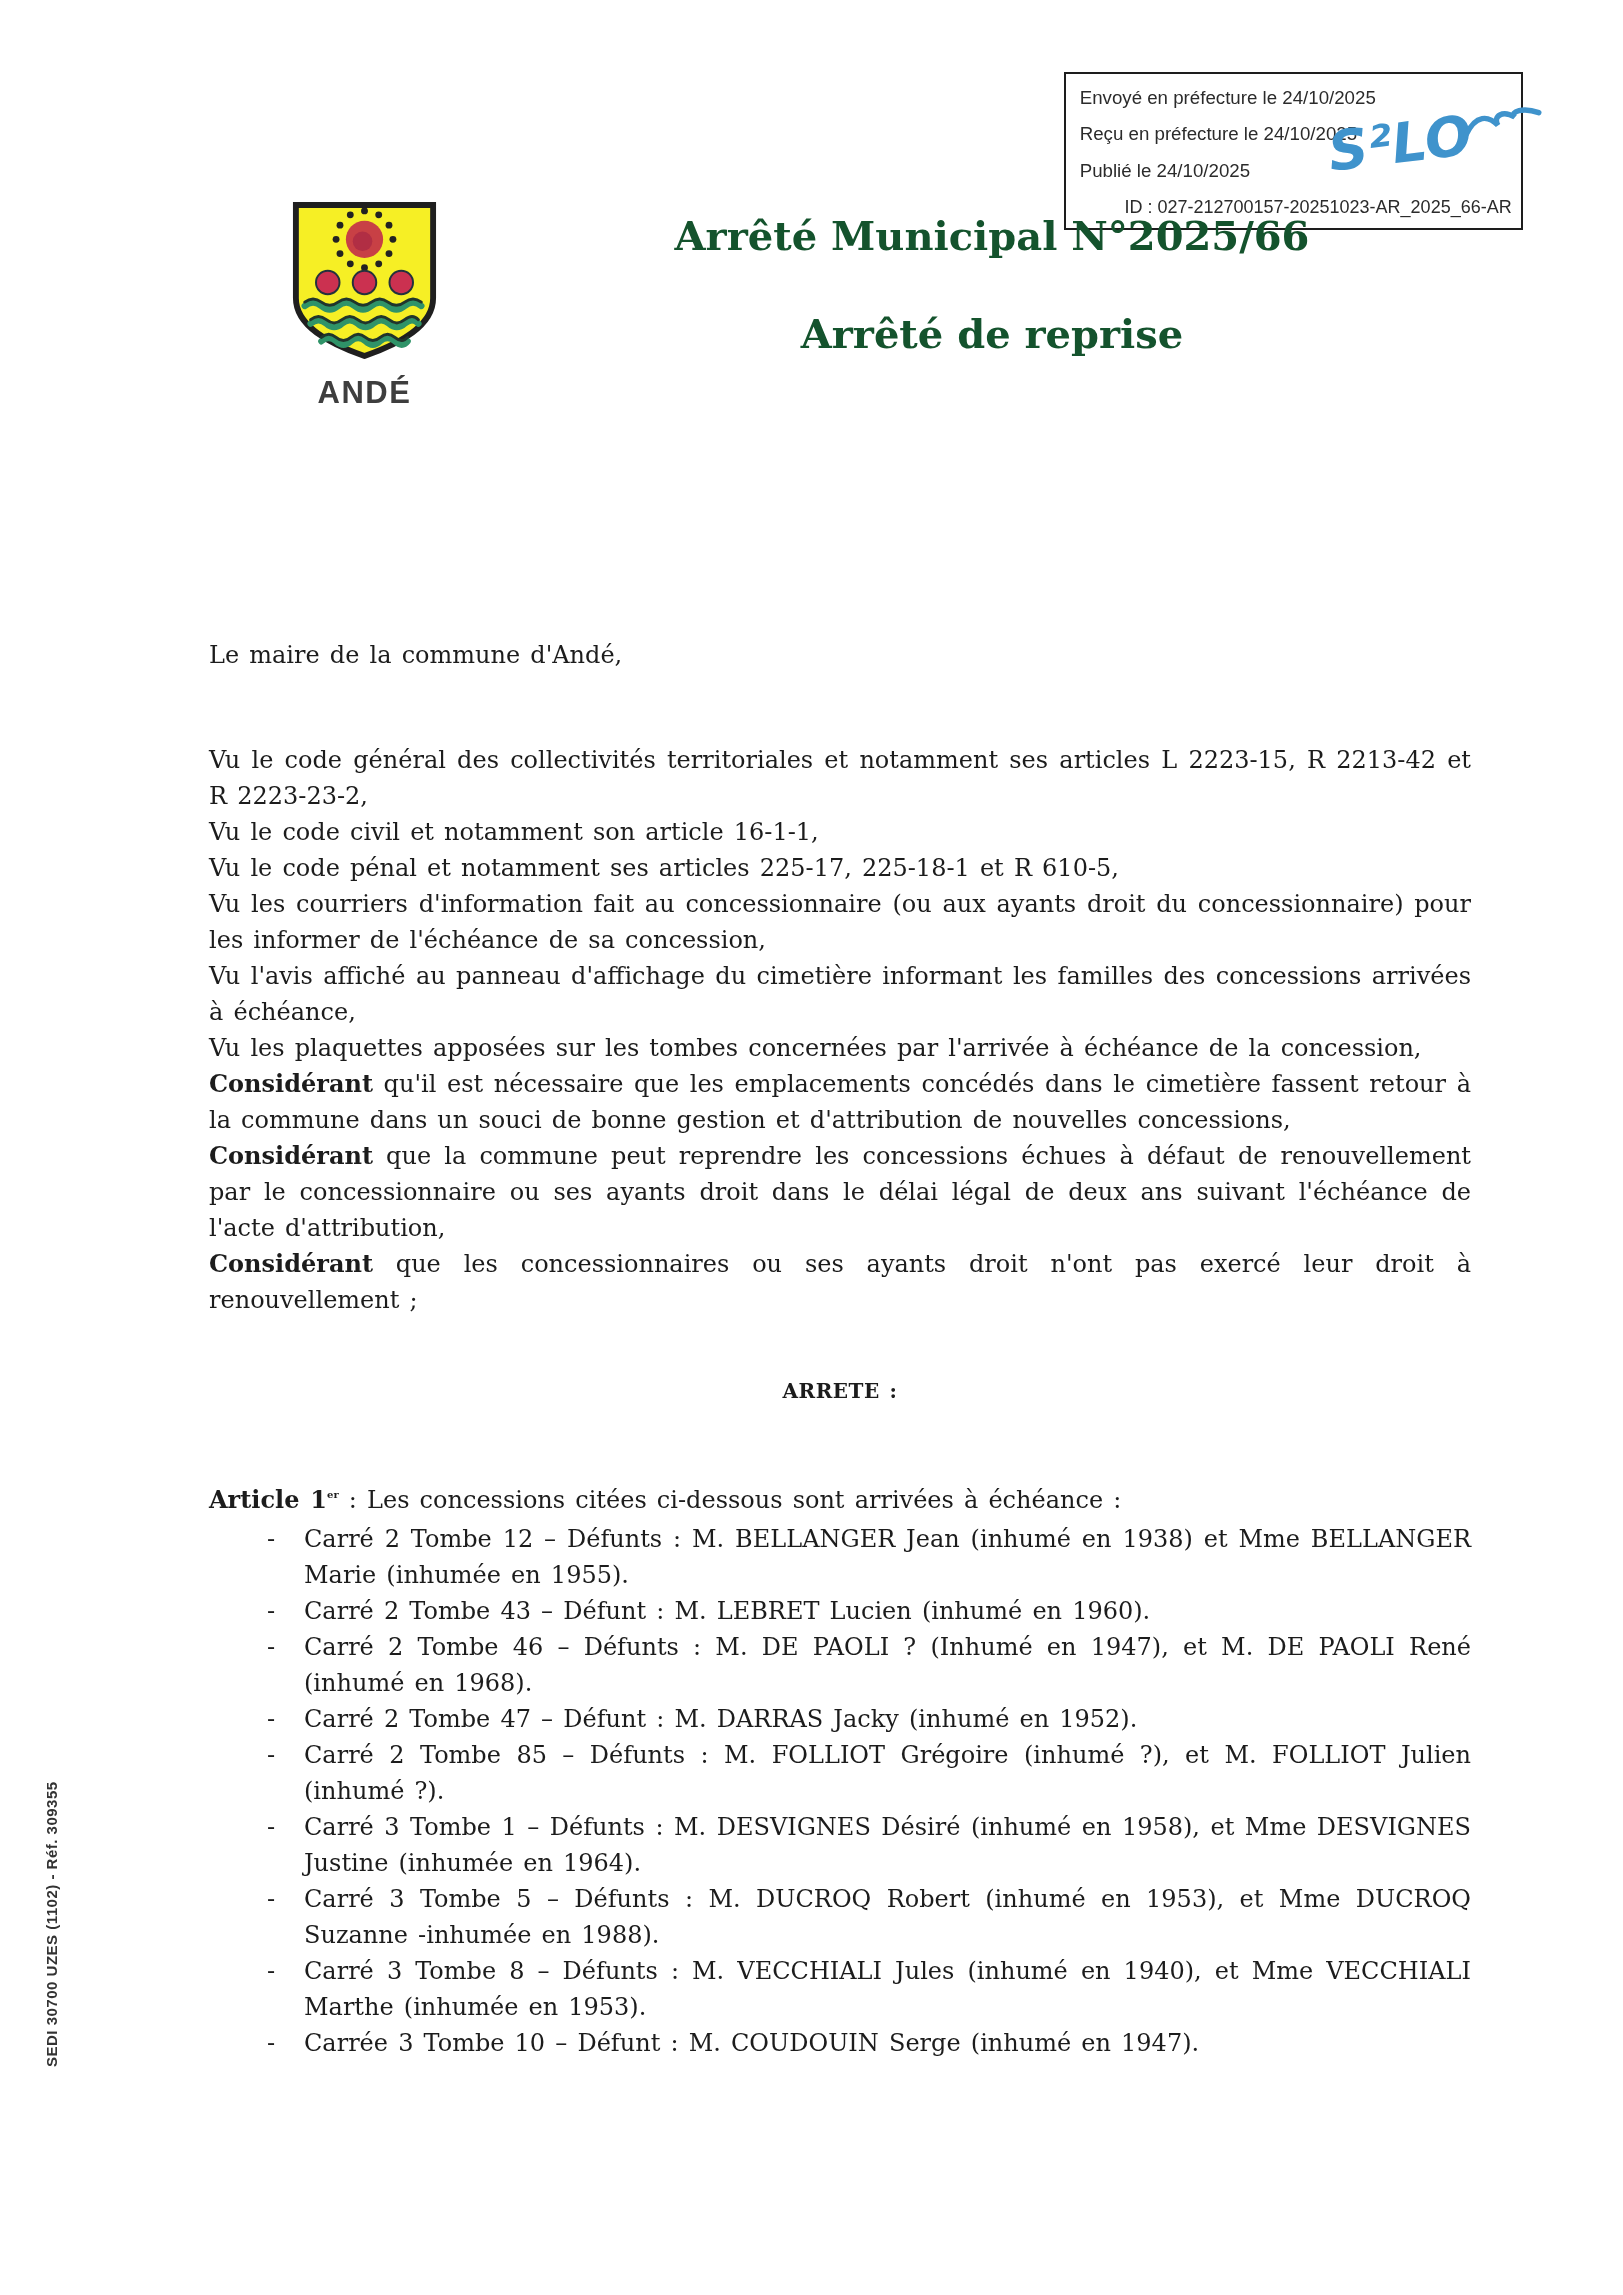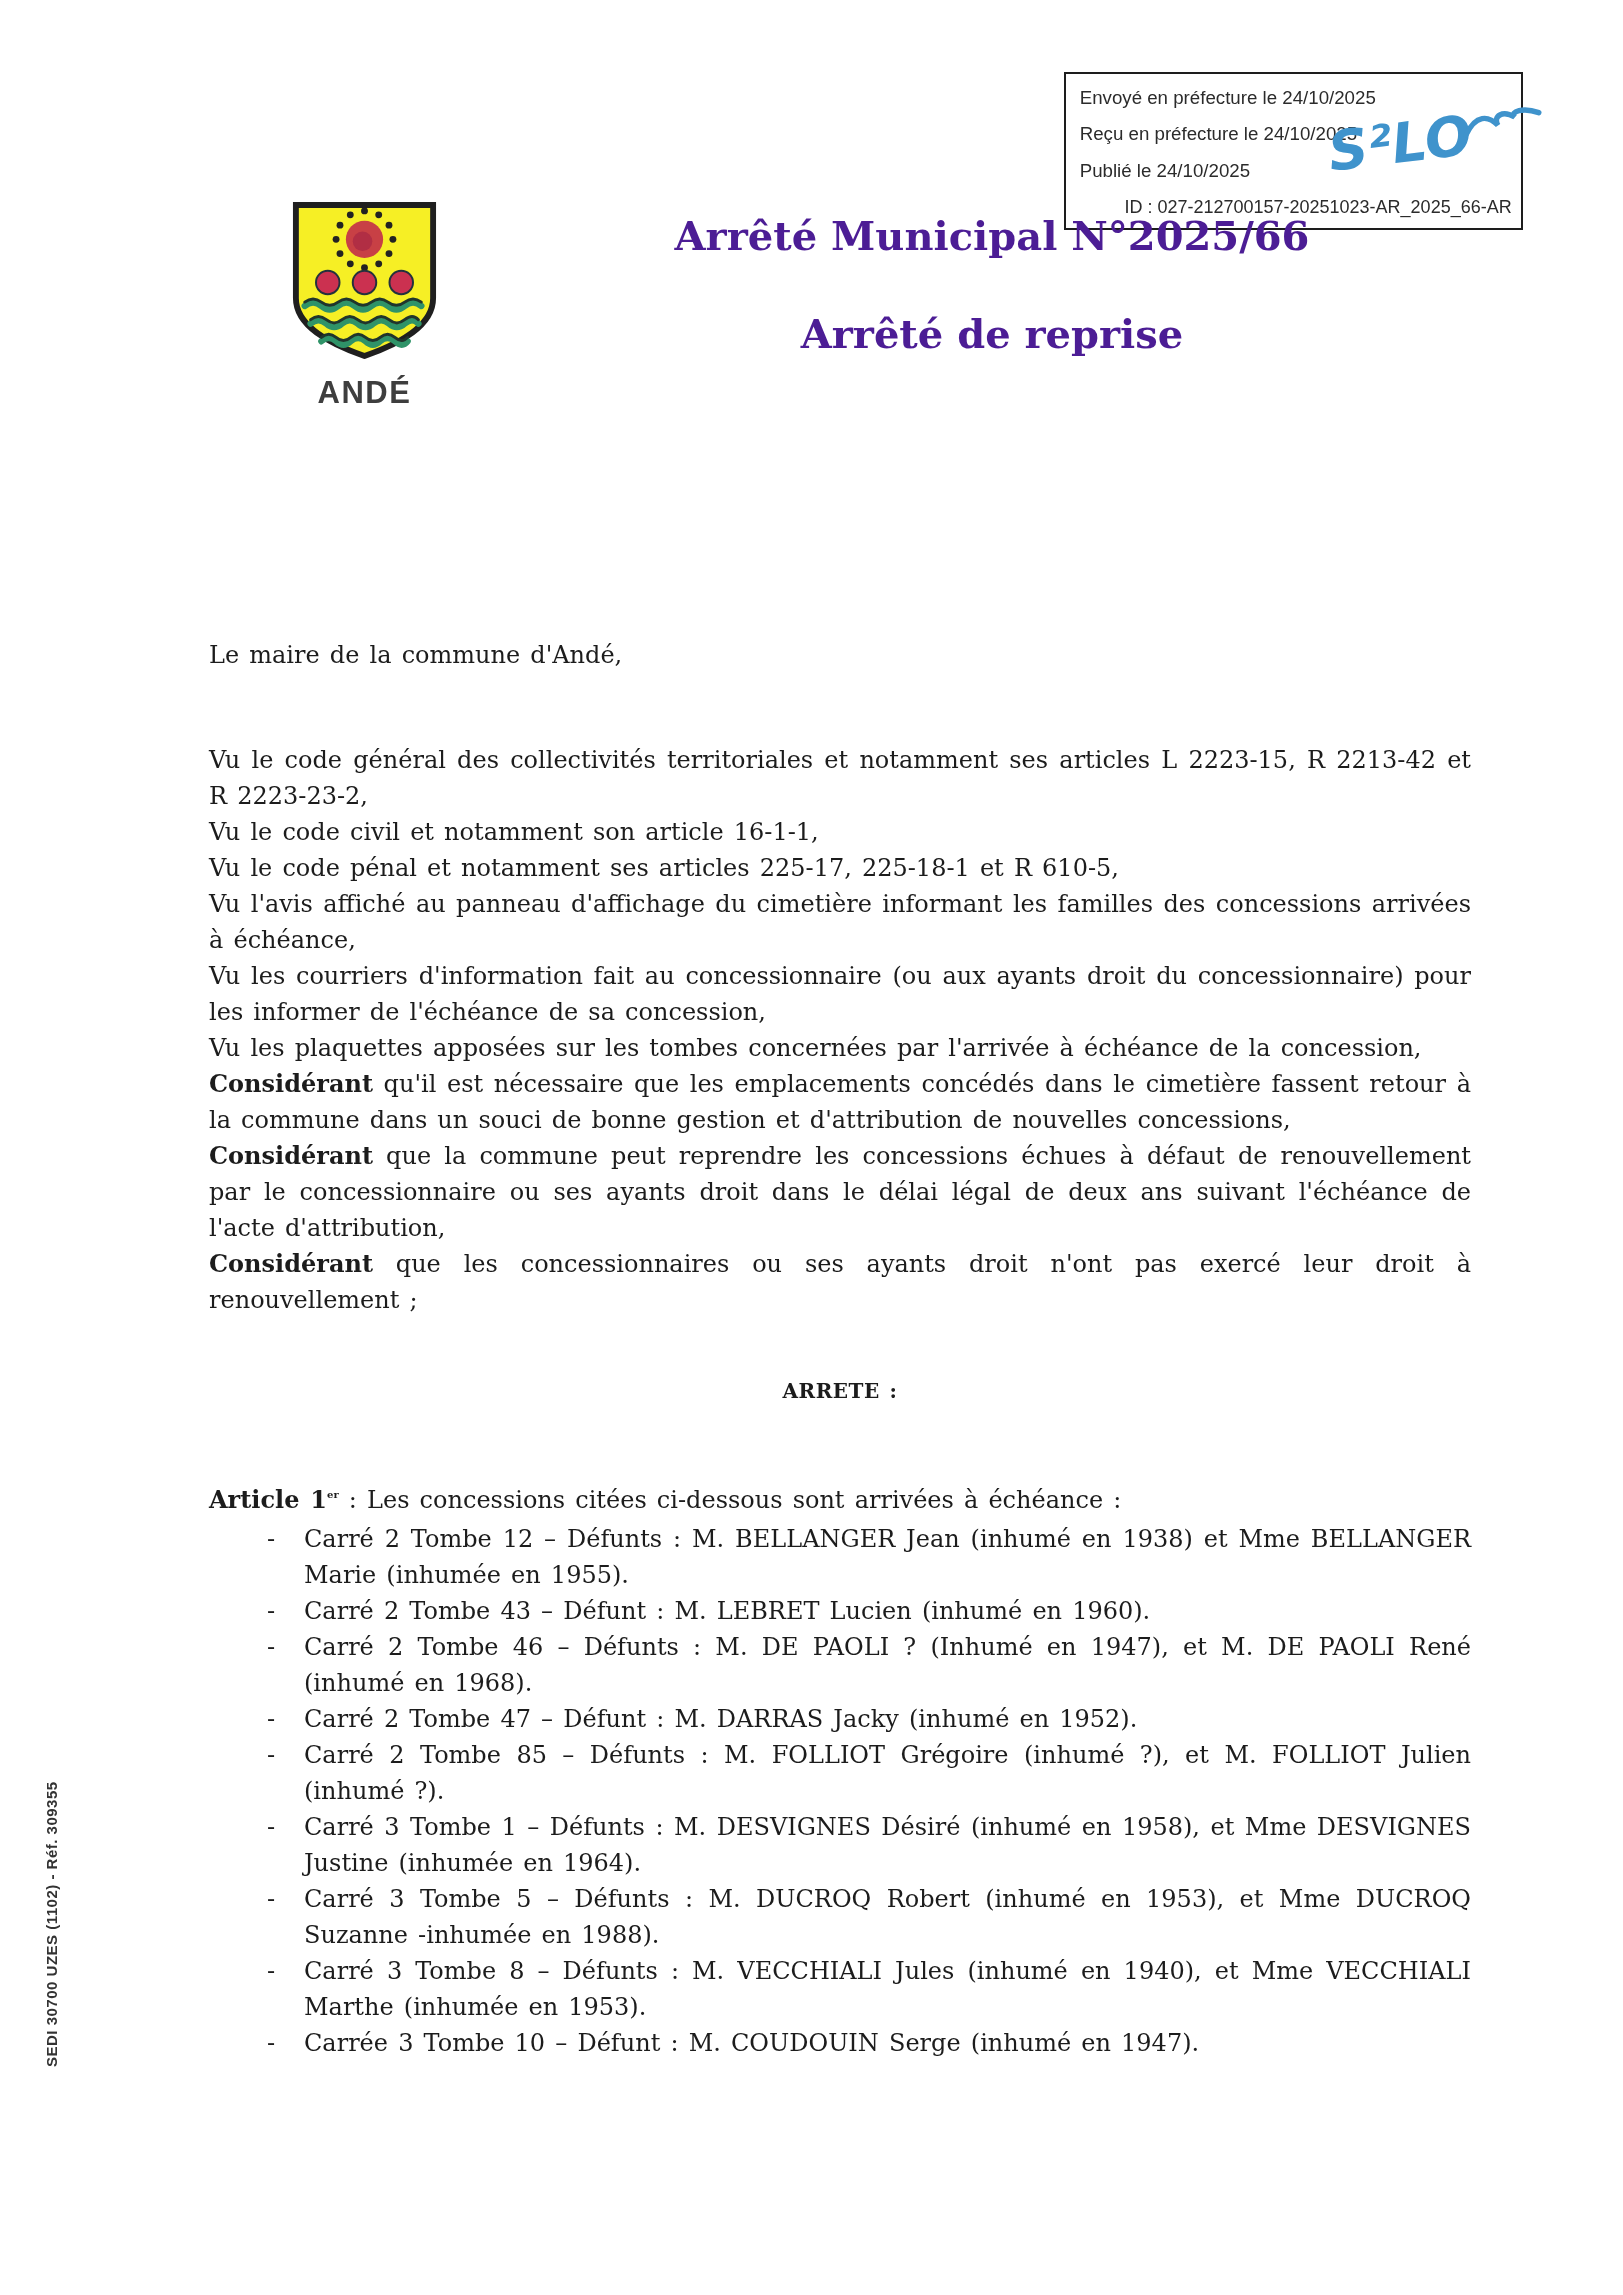--- a/index.html
+++ b/index.html
@@ -59,21 +59,21 @@
   
   .titles {
     position: absolute;
     left: 560px;
     top: 216px;
     width: 864px;
     text-align: center;
     font-weight: bold;
     font-size: 40px;
     line-height: 1;
-    color: #4c1d95;
+    color: #14532d;
   }
   .title-line { margin-bottom: 58px; }
 
   
   .doc-body {
     position: absolute;
     left: 209px;
     top: 637px;
     width: 1262px;
     font-size: 24px;
@@ -171,22 +171,22 @@
     <div class="title-line">Arrêté Municipal N°2025/66</div>
     <div class="title-line">Arrêté de reprise</div>
   </div>
 
   <div class="doc-body">
     <p class="salutation">Le maire de la commune d'Andé,</p>
 
     <p class="para"><span class="lead"></span><span>Vu le code général des collectivités territoriales et notamment ses articles L 2223-15, R 2213-42 et R 2223-23-2,</span></p>
     <p class="para"><span class="lead"></span><span>Vu le code civil et notamment son article 16-1-1,</span></p>
     <p class="para"><span class="lead"></span><span>Vu le code pénal et notamment ses articles 225-17, 225-18-1 et R 610-5,</span></p>
+    <p class="para"><span class="lead"></span><span>Vu les courriers d'information fait au concessionnaire (ou aux ayants droit du concessionnaire) pour les informer de l'échéance de sa concession,</span></p>
     <p class="para"><span class="lead"></span><span>Vu l'avis affiché au panneau d'affichage du cimetière informant les familles des concessions arrivées à échéance,</span></p>
-    <p class="para"><span class="lead"></span><span>Vu les courriers d'information fait au concessionnaire (ou aux ayants droit du concessionnaire) pour les informer de l'échéance de sa concession,</span></p>
     <p class="para"><span class="lead"></span><span>Vu les plaquettes apposées sur les tombes concernées par l'arrivée à échéance de la concession,</span></p>
     <p class="para"><span class="lead">Considérant</span><span> qu'il est nécessaire que les emplacements concédés dans le cimetière fassent retour à la commune dans un souci de bonne gestion et d'attribution de nouvelles concessions,</span></p>
     <p class="para"><span class="lead">Considérant</span><span> que la commune peut reprendre les concessions échues à défaut de renouvellement par le concessionnaire ou ses ayants droit dans le délai légal de deux ans suivant l'échéance de l'acte d'attribution,</span></p>
     <p class="para"><span class="lead">Considérant</span><span> que les concessionnaires ou ses ayants droit n'ont pas exercé leur droit à renouvellement ;</span></p>
 
     <p class="arrete-heading">ARRETE :</p>
 
     <p class="article-line"><span class="article-lead">Article 1</span><span class="article-sup">er</span><span> : Les concessions citées ci-dessous sont arrivées à échéance :</span></p>
 
     <div class="concession-list">

